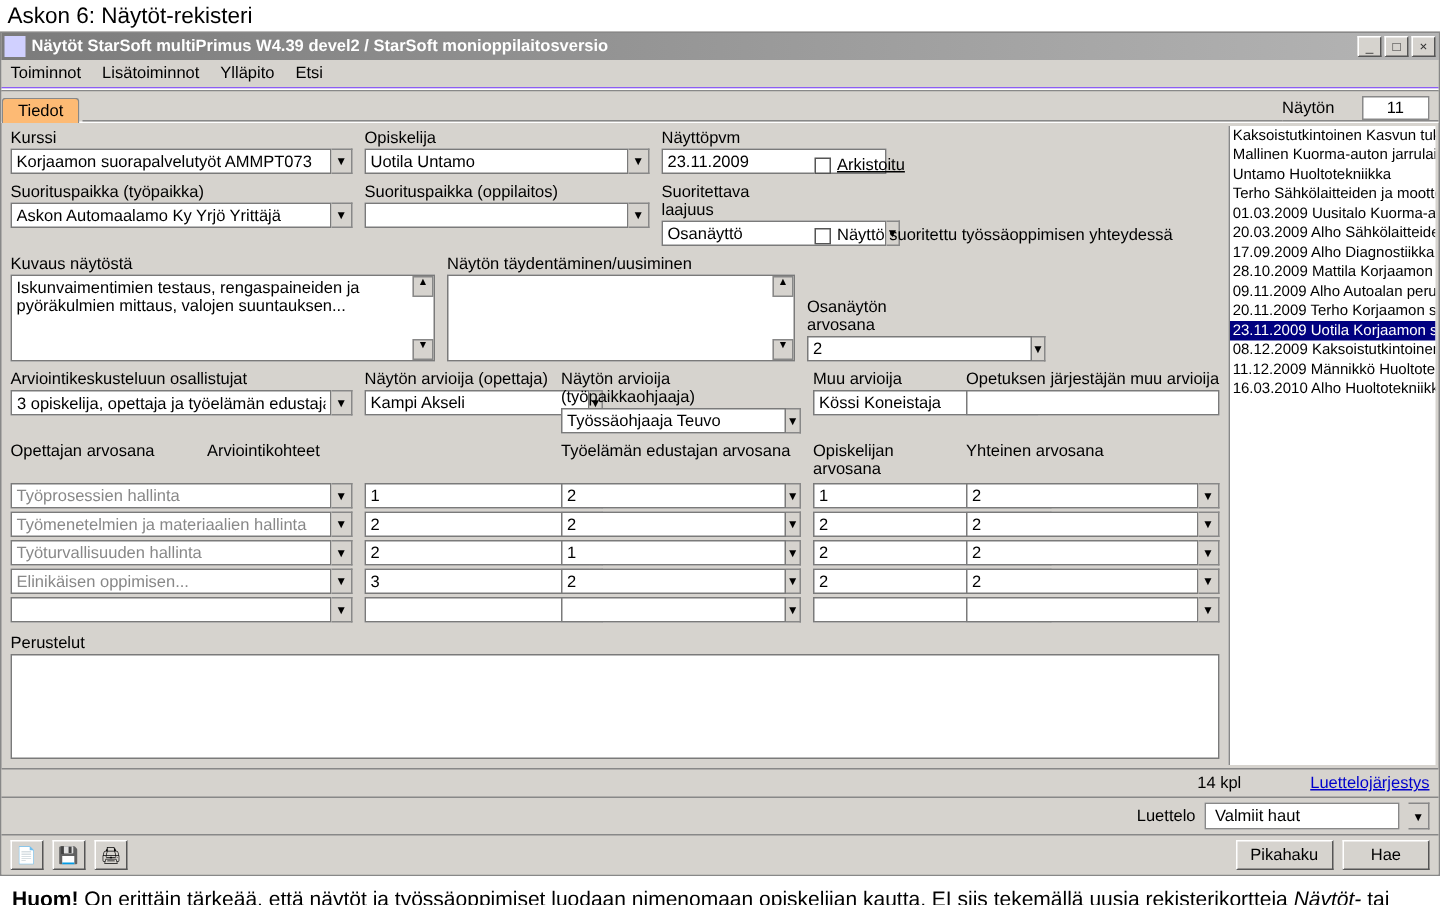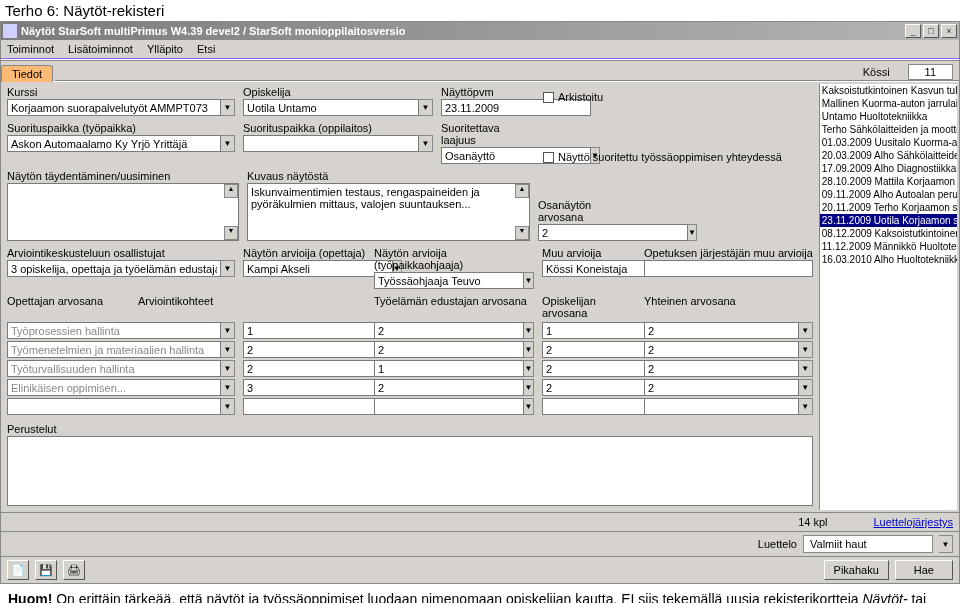--- a/index.html
+++ b/index.html
@@ -45,21 +45,21 @@
 .iconbtn { width:22px; height:20px; border:1px solid #555; border-top-color:#fff; border-left-color:#fff; background:#d6d3ce; display:flex; align-items:center; justify-content:center; font-size:11px;}
 .link { color: #0000cc; text-decoration: underline; }
 .footer-text { padding: 6px 8px; font-size: 14px; line-height: 1.35; }
 .footer-text u { text-decoration: underline; }
 .footer-text i { font-style: italic; }
 .combo-input { background:#fff; border:1px solid #888; padding:1px 6px; height:18px; display:flex; align-items:center;}
 </style>
 </head>
 <body>
 
-<div class="caption">Terho 6: Näytöt-rekisteri</div>
+<div class="caption">Askon 6: Näytöt-rekisteri</div>
 
 <div class="window">
   <div class="titlebar">
     <span class="titlebar-icon"></span>
     <span class="titlebar-text">Näytöt StarSoft multiPrimus W4.39 devel2 / StarSoft monioppilaitosversio</span>
     <span class="win-btn">_</span>
     <span class="win-btn">□</span>
     <span class="win-btn">×</span>
   </div>
 
@@ -68,21 +68,21 @@
     <span>Lisätoiminnot</span>
     <span>Ylläpito</span>
     <span>Etsi</span>
   </div>
   <div class="hr"></div>
 
   <div class="tabbar">
     <div class="tab active">Tiedot</div>
     <div class="tab-filler"></div>
     <div class="tab-right">
-      <span>Kössi</span>
+      <span>Näytön</span>
       <span class="countbox">11</span>
     </div>
   </div>
 
   <div class="main">
     <div class="form-area">
 
       <div class="row">
         <div class="col" style="width:228px">
           <span class="lbl">Kurssi</span>
@@ -97,21 +97,21 @@
               <input value="Uotila Untamo" style="">
               <span class="dd">▼</span>
             </div>
         </div>
         <div class="col" style="width:94px">
           <span class="lbl">Näyttöpvm</span>
           <div class="fld">
               <input value="23.11.2009" style="">
             </div>
         </div>
-        <div class="col" style="justify-content:flex-end; padding-bottom:13px;">
+        <div class="col" style="justify-content:flex-end; padding-bottom:0;text-decoration:underline;">
           <div class="chk">
               <span class="box"></span>
               <span>Arkistoitu</span>
             </div>
         </div>
       </div>
 
       <div class="row">
         <div class="col" style="width:228px">
           <span class="lbl">Suorituspaikka (työpaikka)</span>
@@ -136,30 +136,30 @@
         </div>
         <div class="col" style="justify-content:flex-end; padding-bottom:1px;">
           <div class="chk">
               <span class="box"></span>
               <span>Näyttö suoritettu työssäoppimisen yhteydessä</span>
             </div>
         </div>
       </div>
 
       <div class="row">
+        <div class="col" style="width:283px">
+          <span class="lbl">Kuvaus näytöstä</span>
+          <div class="ta"><span>Iskunvaimentimien testaus, rengaspaineiden ja pyöräkulmien mittaus, valojen suuntauksen...</span>
+            <div class="scroll-up">▲</div>
+            <div class="scroll-dn">▼</div>
+          </div>
+        </div>
         <div class="col" style="width:232px">
           <span class="lbl">Näytön täydentäminen/uusiminen</span>
           <div class="ta"><span></span>
-            <div class="scroll-up">▲</div>
-            <div class="scroll-dn">▼</div>
-          </div>
-        </div>
-        <div class="col" style="width:283px">
-          <span class="lbl">Kuvaus näytöstä</span>
-          <div class="ta"><span>Iskunvaimentimien testaus, rengaspaineiden ja pyöräkulmien mittaus, valojen suuntauksen...</span>
             <div class="scroll-up">▲</div>
             <div class="scroll-dn">▼</div>
           </div>
         </div>
         <div class="col" style="width:94px; justify-content:flex-end;">
           <span class="lbl">Osanäytön arvosana</span>
           <div class="fld">
               <input value="2" style="">
               <span class="dd">▼</span>
             </div>

